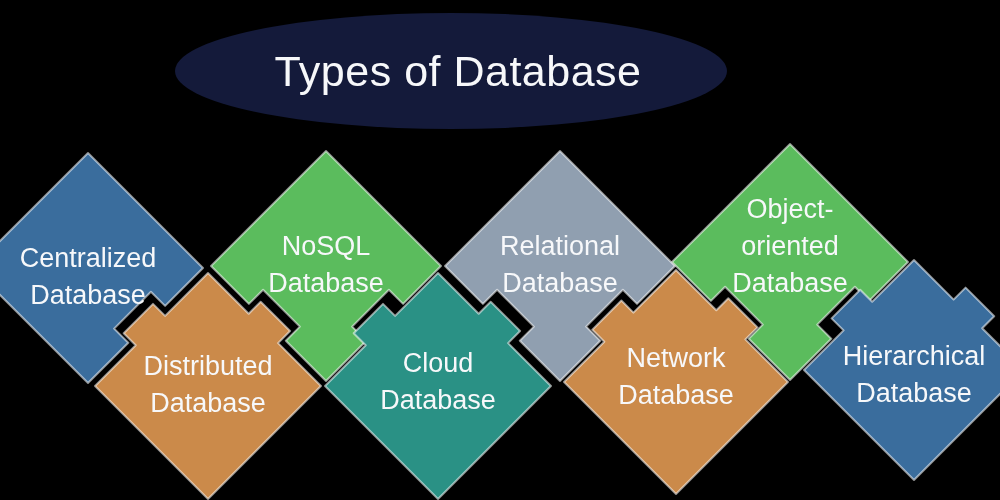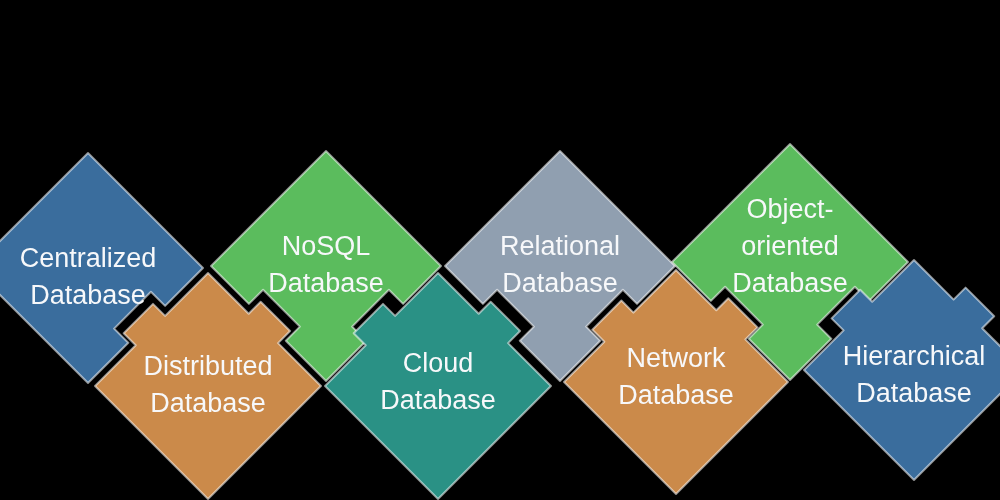--- a/index.html
+++ b/index.html
@@ -41,13 +41,16 @@
       <text x="438" text-anchor="middle" fill="#f7f8fa" font-size="27" font-family="&quot;Liberation Sans&quot;, sans-serif"><tspan x="438" y="362.5" dominant-baseline="central">Cloud</tspan><tspan x="438" y="399.5" dominant-baseline="central">Database</tspan></text>
       <path d="M560.0,151.0L675.0,266.0L637.0,303.9L622.9,289.8L586.1,326.6L600.3,340.8L560.0,381.0L519.8,340.8L533.9,326.6L497.1,289.8L482.9,303.9L445.0,266.0Z" fill="#909fb0" stroke="rgba(255,255,255,0.55)" stroke-width="2" stroke-linejoin="round"></path>
       <text x="560" text-anchor="middle" fill="#f7f8fa" font-size="27" font-family="&quot;Liberation Sans&quot;, sans-serif"><tspan x="560" y="245.5" dominant-baseline="central">Relational</tspan><tspan x="560" y="282.5" dominant-baseline="central">Database</tspan></text>
       <path d="M676.0,270.0L716.3,310.3L728.3,298.3L757.5,327.4L745.4,339.4L788.0,382.0L676.0,494.0L564.0,382.0L604.3,341.7L592.3,329.7L621.4,300.5L633.4,312.6Z" fill="#cb8a4a" stroke="rgba(255,255,255,0.55)" stroke-width="2" stroke-linejoin="round"></path>
       <text x="676" text-anchor="middle" fill="#f7f8fa" font-size="27" font-family="&quot;Liberation Sans&quot;, sans-serif"><tspan x="676" y="357.5" dominant-baseline="central">Network</tspan><tspan x="676" y="394.5" dominant-baseline="central">Database</tspan></text>
       <path d="M790.0,144.0L908.0,262.0L869.1,300.9L854.9,286.8L817.2,324.6L831.3,338.7L790.0,380.0L748.7,338.7L762.8,324.6L725.1,286.8L710.9,300.9L672.0,262.0Z" fill="#5bbc5d" stroke="rgba(255,255,255,0.55)" stroke-width="2" stroke-linejoin="round"></path>
       <text x="790" text-anchor="middle" fill="#f7f8fa" font-size="27" font-family="&quot;Liberation Sans&quot;, sans-serif"><tspan x="790" y="209.0" dominant-baseline="central">Object-</tspan><tspan x="790" y="246.0" dominant-baseline="central">oriented</tspan><tspan x="790" y="283.0" dominant-baseline="central">Database</tspan></text>
       <path d="M914.0,260.0L953.6,299.6L965.6,287.6L994.2,316.2L982.2,328.2L1024.0,370.0L914.0,480.0L804.0,370.0L843.6,330.4L831.6,318.4L860.2,289.8L872.2,301.8Z" fill="#3a6d9d" stroke="rgba(255,255,255,0.55)" stroke-width="2" stroke-linejoin="round"></path>
       <text x="914" text-anchor="middle" fill="#f7f8fa" font-size="27" font-family="&quot;Liberation Sans&quot;, sans-serif"><tspan x="914" y="355.5" dominant-baseline="central">Hierarchical</tspan><tspan x="914" y="392.5" dominant-baseline="central">Database</tspan></text>
     </svg>
+  <div id="title-ellipse" style="background: rgb(20, 26, 58);">
+    <span style="color: rgb(247, 248, 250);">Types of Database</span>
+  </div>
 </div>
 
 </body></html>

